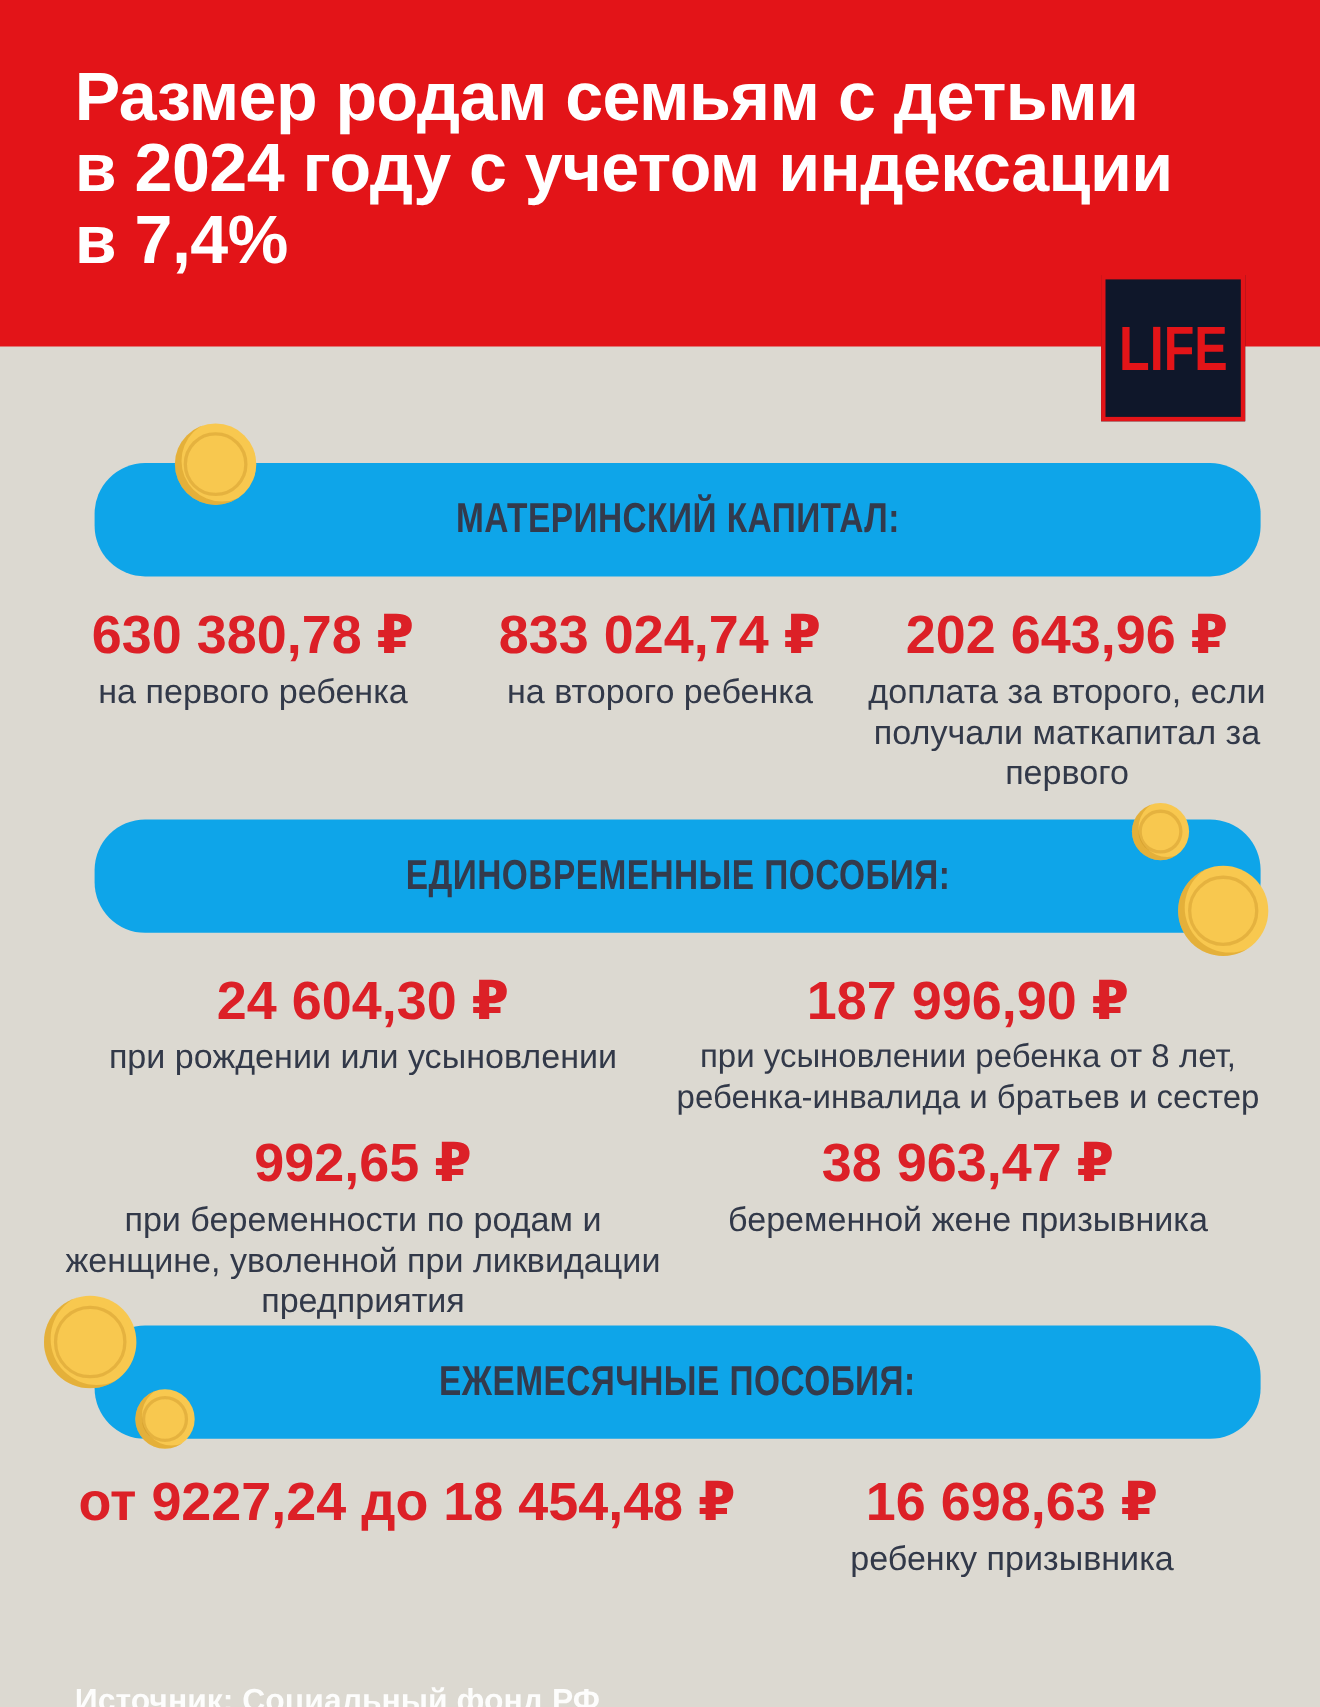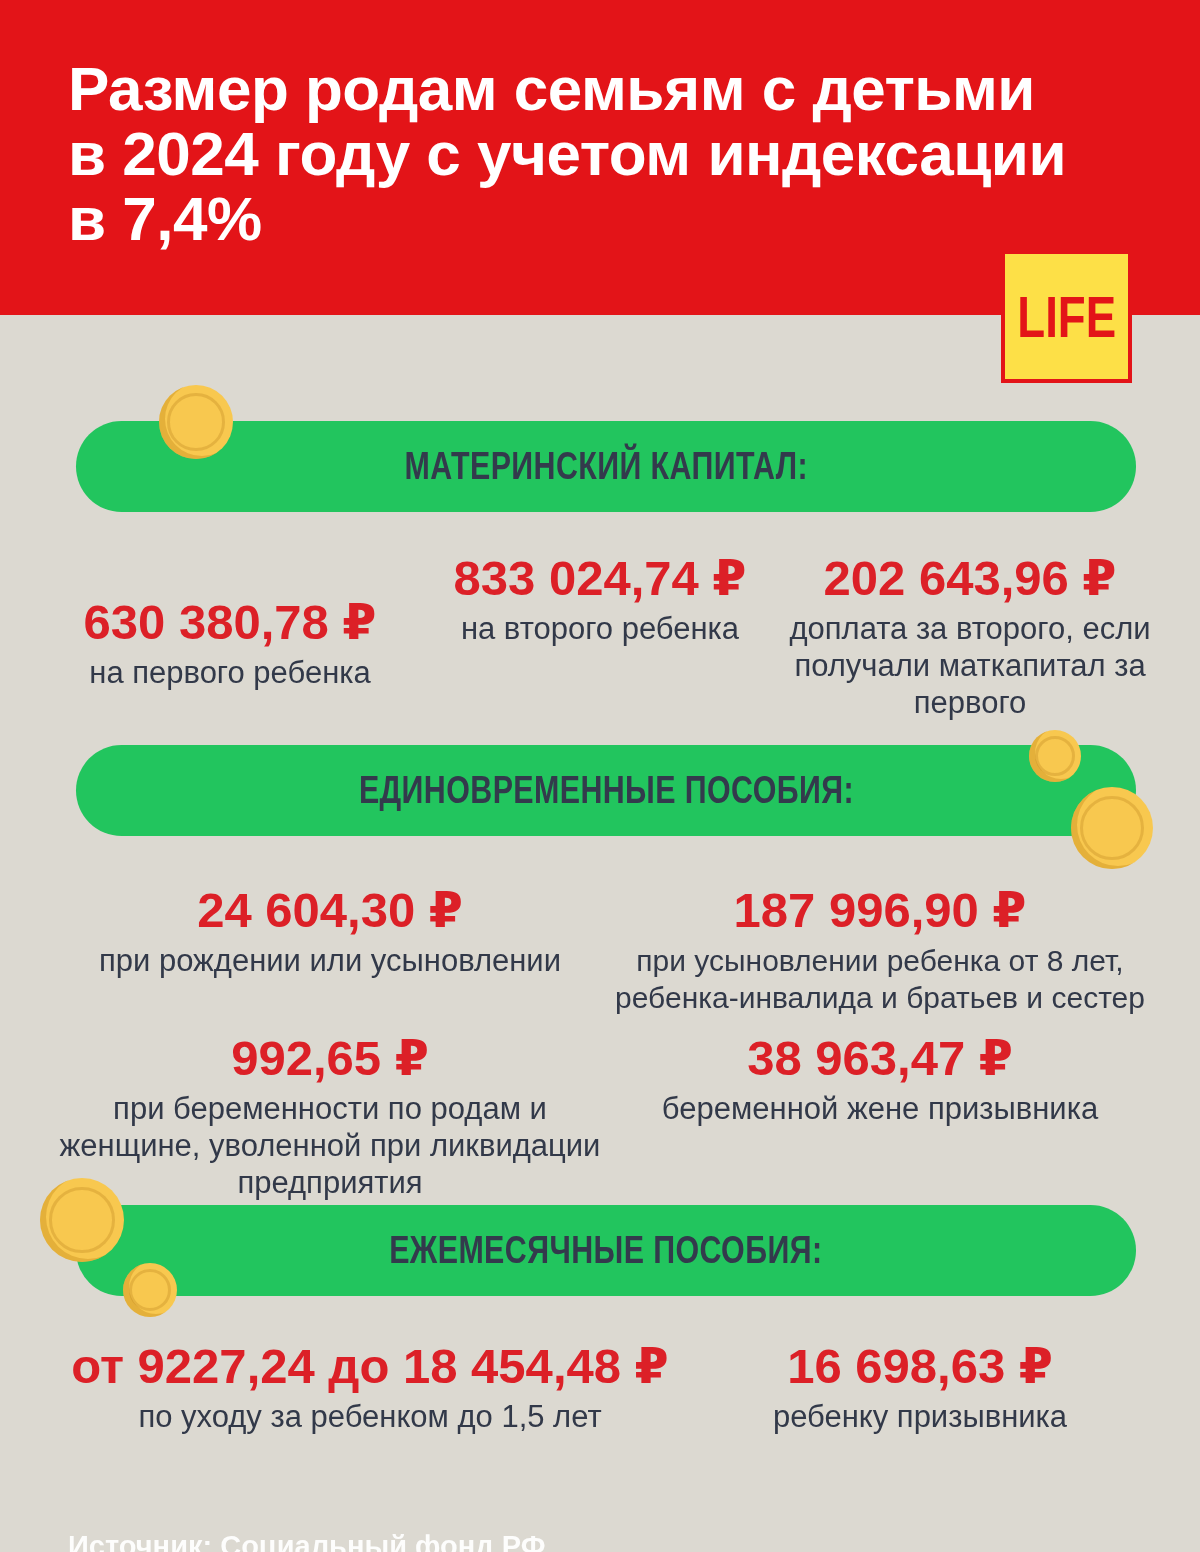--- a/index.html
+++ b/index.html
@@ -9,30 +9,30 @@
     font-family:"Liberation Sans","DejaVu Sans",sans-serif;
   }
   
   .header{position:absolute;left:0;top:0;width:1200px;height:315px;background:#e31418;}
   .title{
     position:absolute;left:68px;top:56px;width:1090px;
     color:#ffffff;font-size:62px;font-weight:700;line-height:65px;letter-spacing:-0.5px;
   }
   .logo{
     position:absolute;left:1001px;top:250px;width:131px;height:133px;
-    background:#fde047;border:4px solid #e31418;box-sizing:border-box;
+    background:#0f172a;border:4px solid #e31418;box-sizing:border-box;
     display:flex;align-items:center;justify-content:center;
   }
   .logo-text{
     color:#e31418;font-size:57px;font-weight:700;letter-spacing:0;
     display:inline-block;transform:scaleX(0.8);
   }
   
   .pill{
-    position:absolute;left:76px;width:1060px;height:91px;background:#22c55e;border-radius:46px;
+    position:absolute;left:86px;width:1060px;height:103px;background:#0ea5e9;border-radius:46px;
     display:flex;align-items:center;justify-content:center;
   }
   .pill-1{top:421px;} .pill-2{top:745px;} .pill-3{top:1205px;}
   .pill-title{
     color:#333a4c;font-size:38px;font-weight:700;letter-spacing:0.5px;
     display:inline-block;transform:scaleX(0.8);white-space:nowrap;
   }
   
   .coin{
     position:absolute;border-radius:50%;background:#f8c84f;
@@ -50,21 +50,21 @@
   
   .item{position:absolute;text-align:center;}
   .amount{
     color:#dc2027;font-size:49px;font-weight:700;line-height:52px;white-space:nowrap;
   }
   .caption{
     color:#323949;font-size:31px;font-weight:400;line-height:37px;margin-top:6px;text-align:center;
   }
   .caption-sm{font-size:30px;}
   
-  .s1c1{left:40px;top:552px;width:380px;margin-top:44px;}
+  .s1c1{left:40px;top:552px;width:380px;}
   .s1c2{left:420px;top:552px;width:360px;}
   .s1c3{left:780px;top:552px;width:380px;}
   
   .s2c1{left:40px;top:884px;width:580px;}
   .s2c2{left:610px;top:884px;width:540px;}
   .s2c3{left:40px;top:1032px;width:580px;}
   .s2c4{left:610px;top:1032px;width:540px;}
   
   .s3c1{left:40px;top:1340px;width:660px;}
   .s3c2{left:700px;top:1340px;width:440px;}
@@ -132,21 +132,20 @@
     <div class="amount">992,65 ₽</div>
     <div class="caption">при беременности по родам и женщине, уволенной при ликвидации предприятия</div>
   </div>
   <div class="item s2c4">
     <div class="amount">38 963,47 ₽</div>
     <div class="caption">беременной жене призывника</div>
   </div>
 
   <div class="item s3c1">
     <div class="amount">от 9227,24 до 18 454,48 ₽</div>
-    <div class="caption">по уходу за ребенком до 1,5 лет</div>
   </div>
   <div class="item s3c2">
     <div class="amount">16 698,63 ₽</div>
     <div class="caption">ребенку призывника</div>
   </div>
 
   <div class="source">Источник: Социальный фонд РФ</div>
 
 </div>
 

